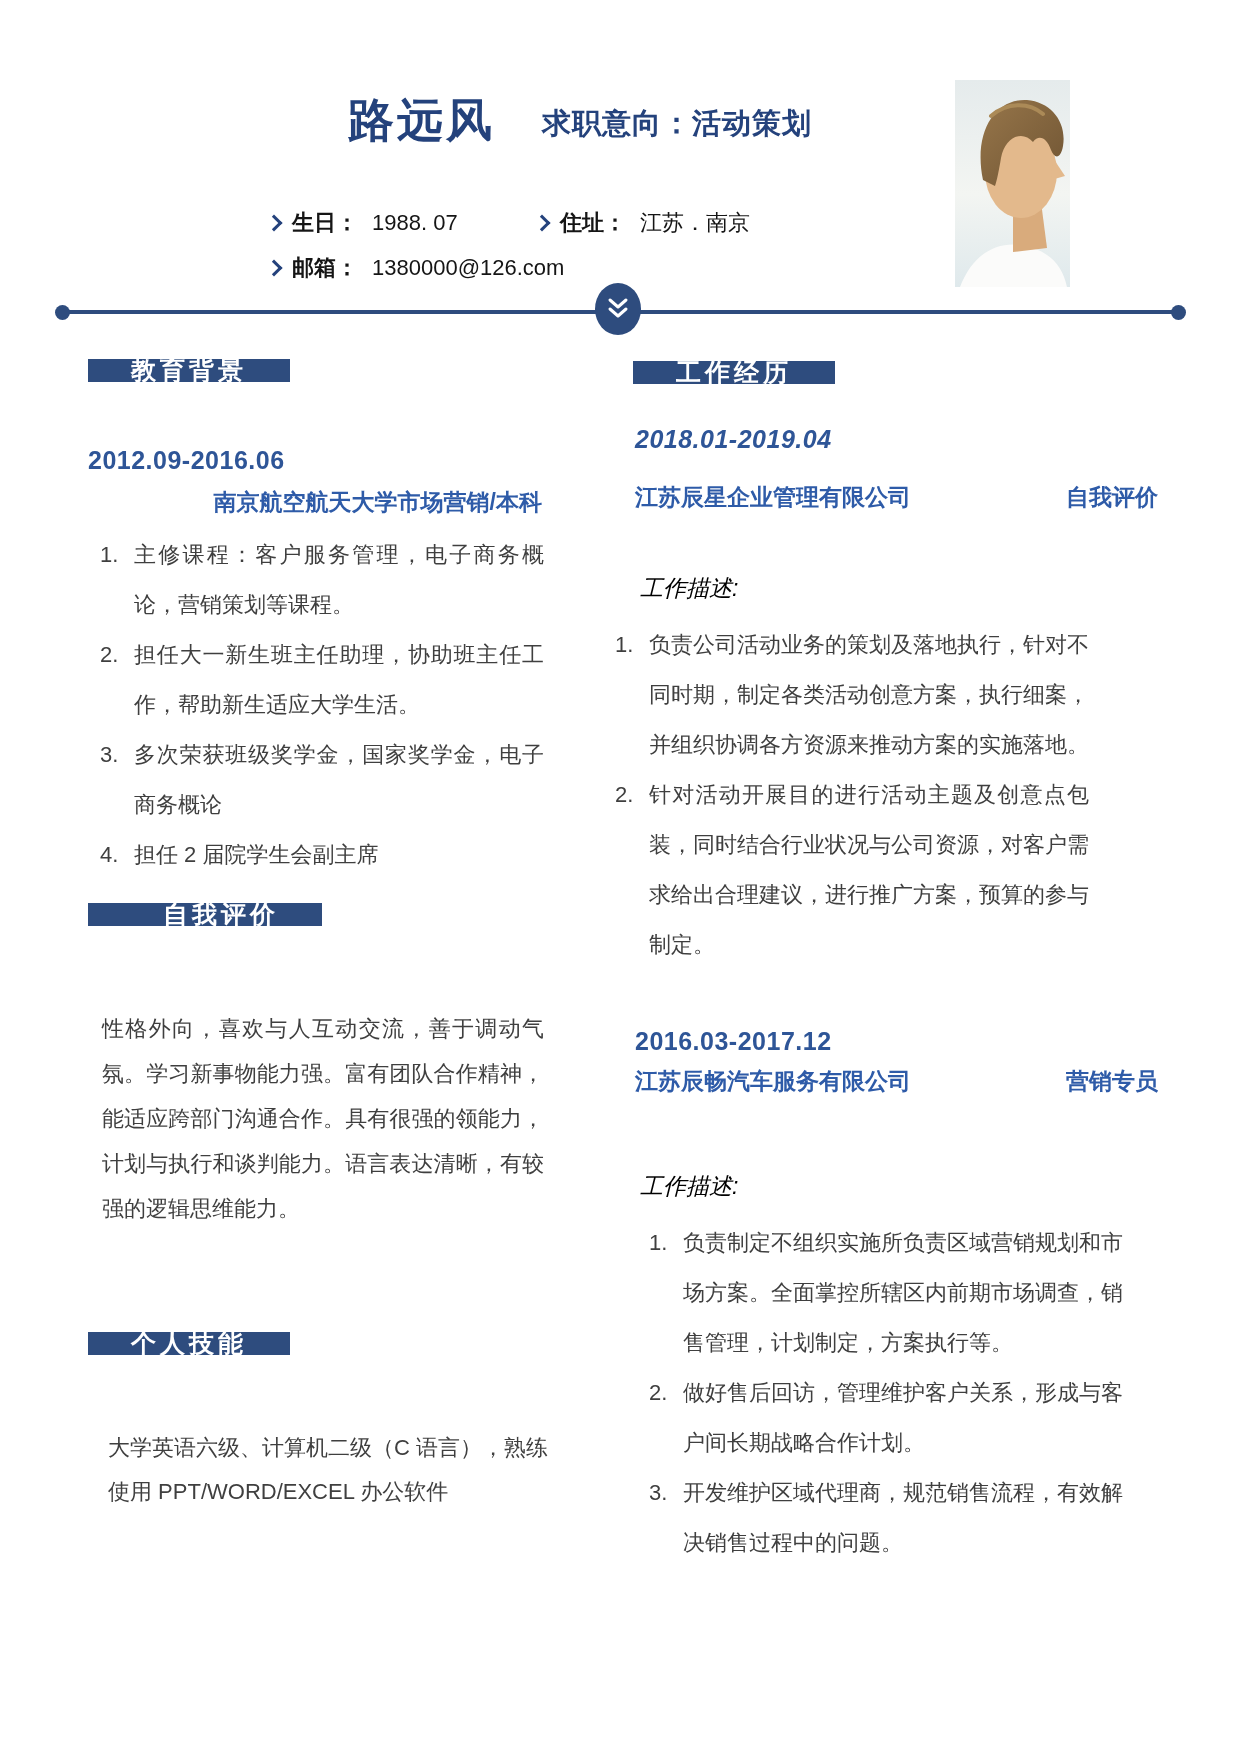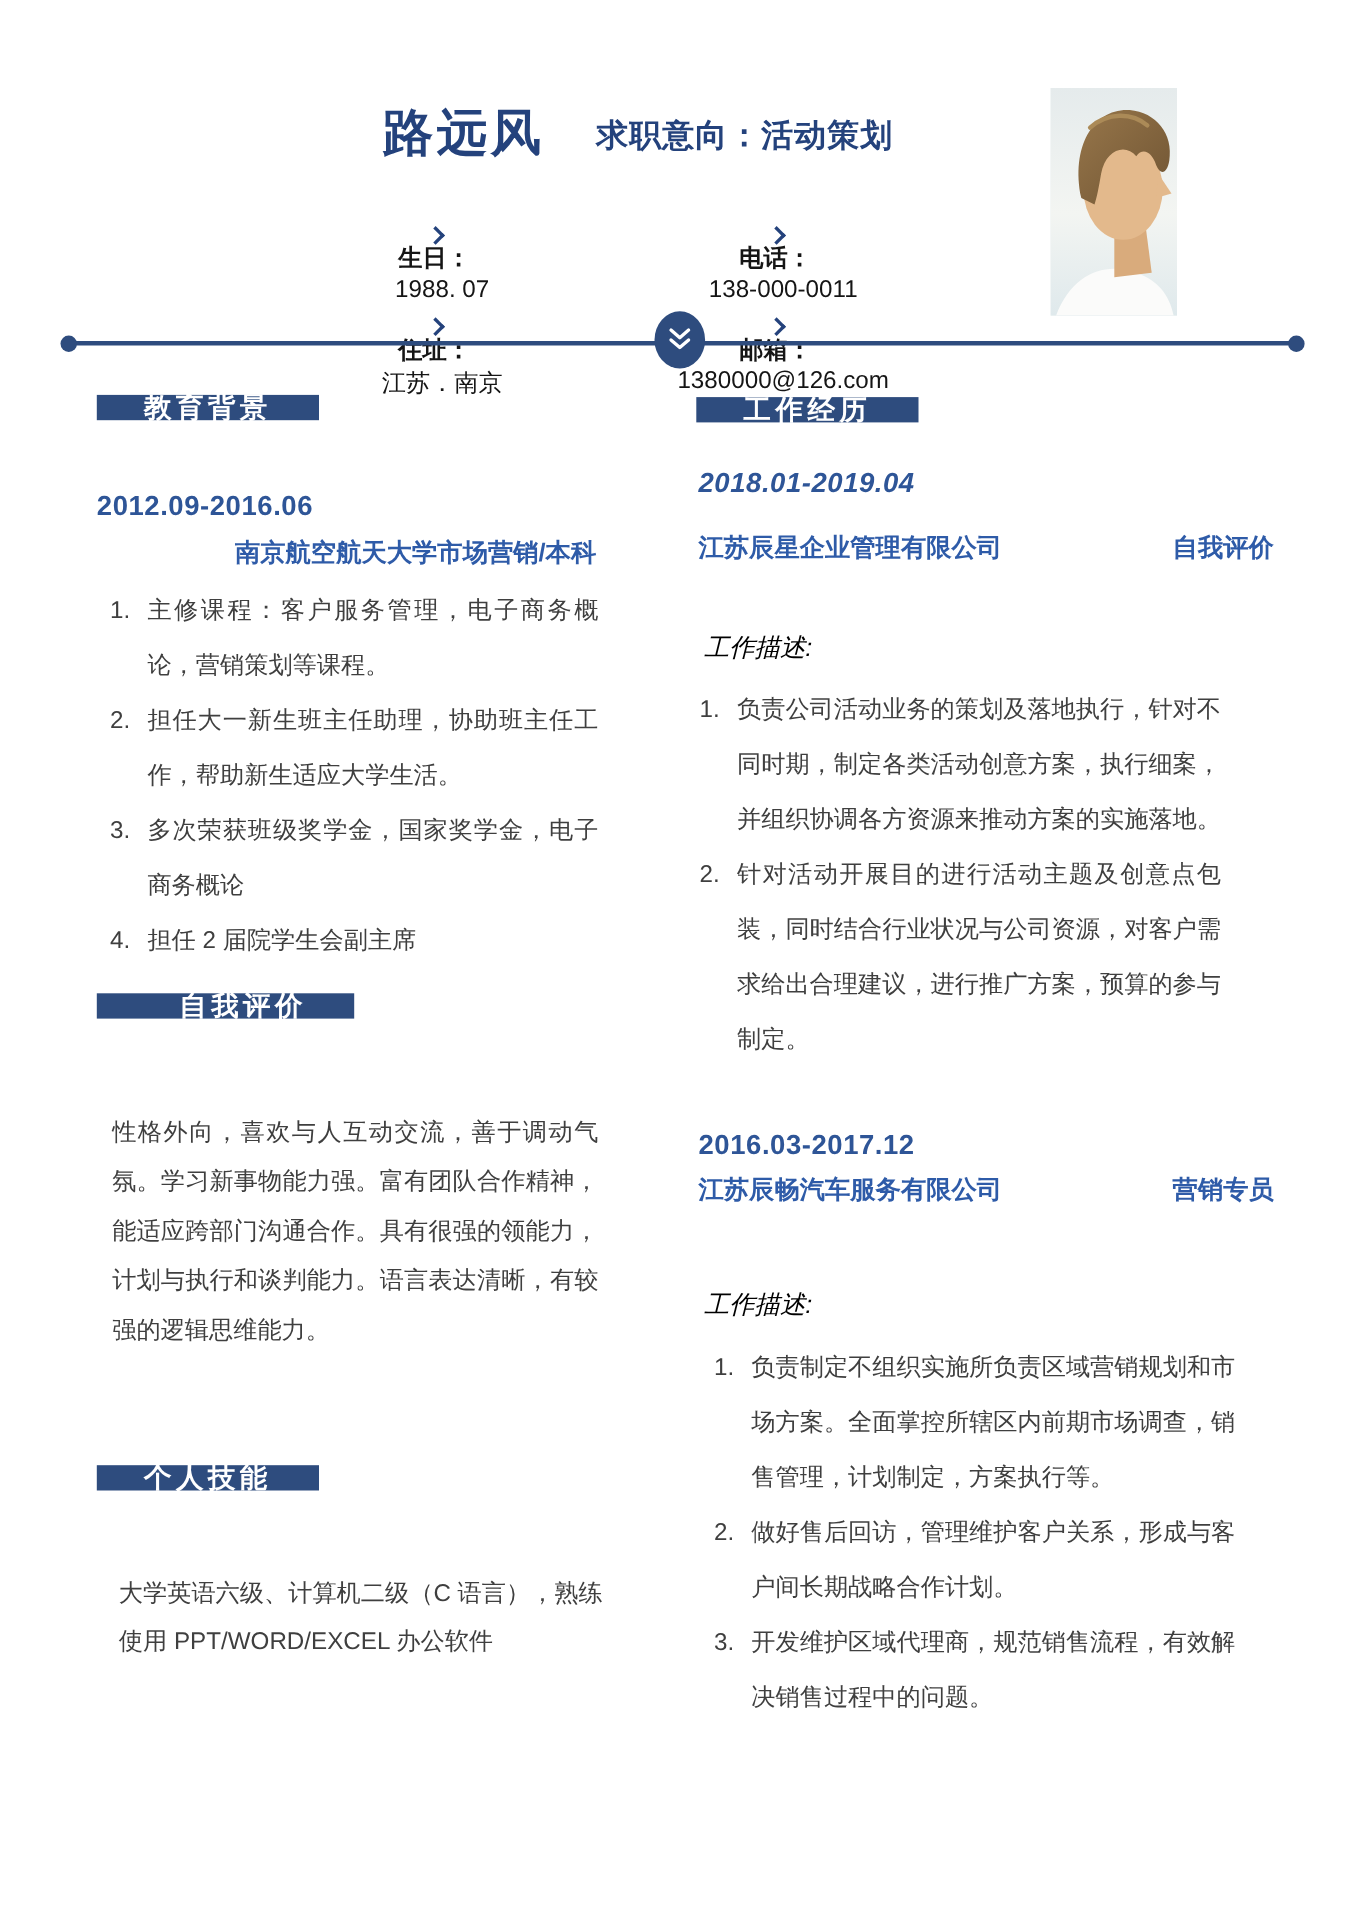--- a/index.html
+++ b/index.html
@@ -14,21 +14,21 @@
   .name{
     left:348px;top:90px;font-family:"Liberation Serif","DejaVu Serif",serif;
     font-size:46px;font-weight:700;color:#24427c;letter-spacing:3px;
   }
   .objective{left:542px;top:104px;font-size:29px;font-weight:700;color:#24427c;letter-spacing:1px;}
 
   .info-grid{
     left:268px;top:208px;width:620px;
     display:grid;grid-template-columns:268px 1fr;row-gap:15px;column-gap:0;
   }
-  .info-item{display:flex;align-items:center;font-size:22px;color:#151515;flex-direction:column;}
+  .info-item{display:flex;align-items:center;font-size:22px;color:#151515;}
   .arrow-icon{
     width:9px;height:9px;border-top:3px solid #24427c;border-right:3px solid #24427c;
     transform:rotate(45deg);margin-right:12px;flex:none;
   }
   .info-label{font-weight:700;margin-right:14px;white-space:nowrap;}
   .info-value{font-weight:400;white-space:nowrap;}
 
   .photo{
     left:955px;top:80px;width:115px;height:207px;overflow:hidden;background:#e9efef;
   }
@@ -71,39 +71,34 @@
 
   .work-date1{left:635px;top:425px;font-style:italic;}
   .work-date2{left:635px;top:1027px;}
   .company-row{left:635px;top:482px;width:523px;display:flex;justify-content:space-between;
                font-size:23px;font-weight:700;color:#2e5ba8;}
   .company-row2{top:1066px;}
   .desc-label{font-size:23px;color:#000000;font-style:italic;}
   .desc-label1{left:640px;top:573px;}
   .desc-label2{left:640px;top:1171px;}
   .work-list{width:478px;line-height:50px;}
-  .work-list1{left:632px;top:620px;}
+  .work-list1{left:611px;top:620px;}
   .work-list2{left:645px;top:1218px;}
 </style>
 </head>
 <body>
 
 <div class="abs name">路远风</div>
 <div class="abs objective">求职意向：活动策划</div>
 
 <div class="abs info-grid">
   <div class="info-item">
     <span class="arrow-icon"></span>
     <span class="info-label">生日：</span>
     <span class="info-value">1988. 07</span>
-  </div>
-  <div class="info-item">
-    <span class="arrow-icon"></span>
-    <span class="info-label">电话：</span>
-    <span class="info-value">138-000-0011</span>
   </div>
   <div class="info-item">
     <span class="arrow-icon"></span>
     <span class="info-label">住址：</span>
     <span class="info-value">江苏．南京</span>
   </div>
   <div class="info-item">
     <span class="arrow-icon"></span>
     <span class="info-label">邮箱：</span>
     <span class="info-value">1380000@126.com</span>

